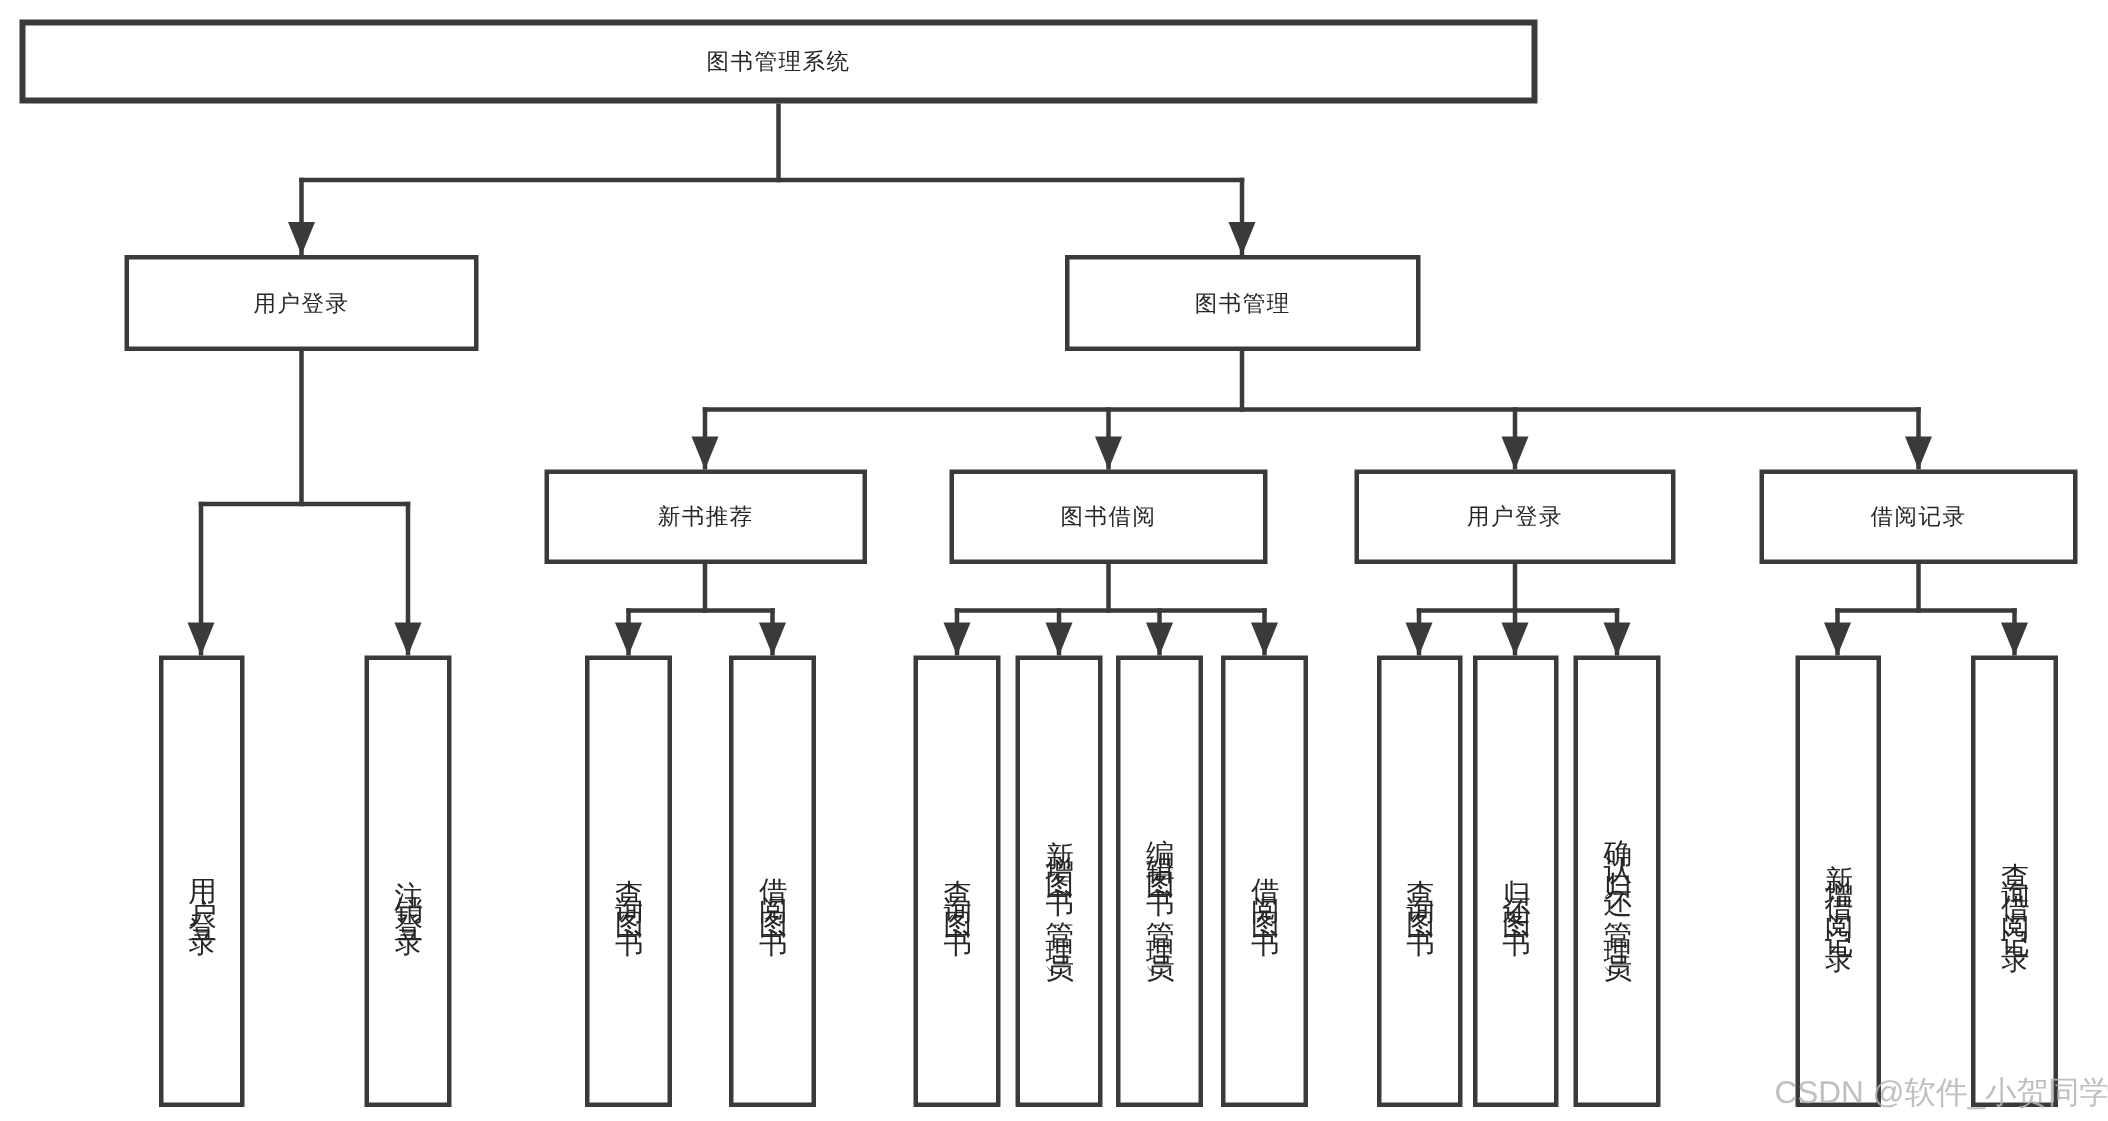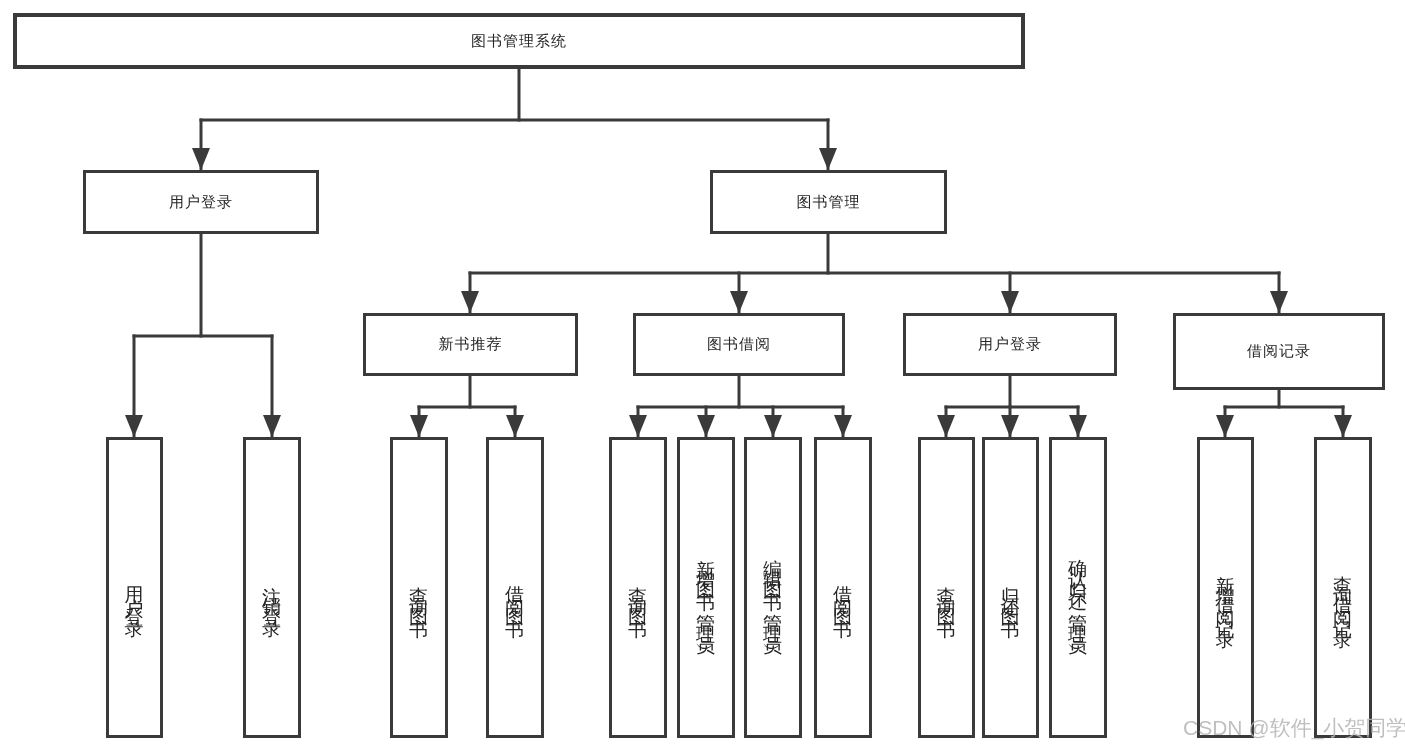--- a/index.html
+++ b/index.html
@@ -120,21 +120,21 @@
 
   <div class="box" style="left:363px;top:313px;width:215px;height:63px;">
     <span class="h-label">新书推荐</span>
   </div>
   <div class="box" style="left:633px;top:313px;width:212px;height:63px;text-align:right;">
     <span class="h-label">图书借阅</span>
   </div>
   <div class="box" style="left:903px;top:313px;width:214px;height:63px;">
     <span class="h-label">用户登录</span>
   </div>
-  <div class="box" style="left:1173px;top:313px;width:212px;height:77px;font-family:Liberation Serif, serif;">
+  <div class="box" style="left:1173px;top:313px;width:212px;height:63px;font-family:Liberation Serif, serif;">
     <span class="h-label">借阅记录</span>
   </div>
 
   <div class="box" style="left:106px;top:437px;width:57px;height:301px;">
     <span class="v-label">用户登录</span>
   </div>
   <div class="box" style="left:243px;top:437px;width:58px;height:301px;">
     <span class="v-label">注销登录</span>
   </div>
 

